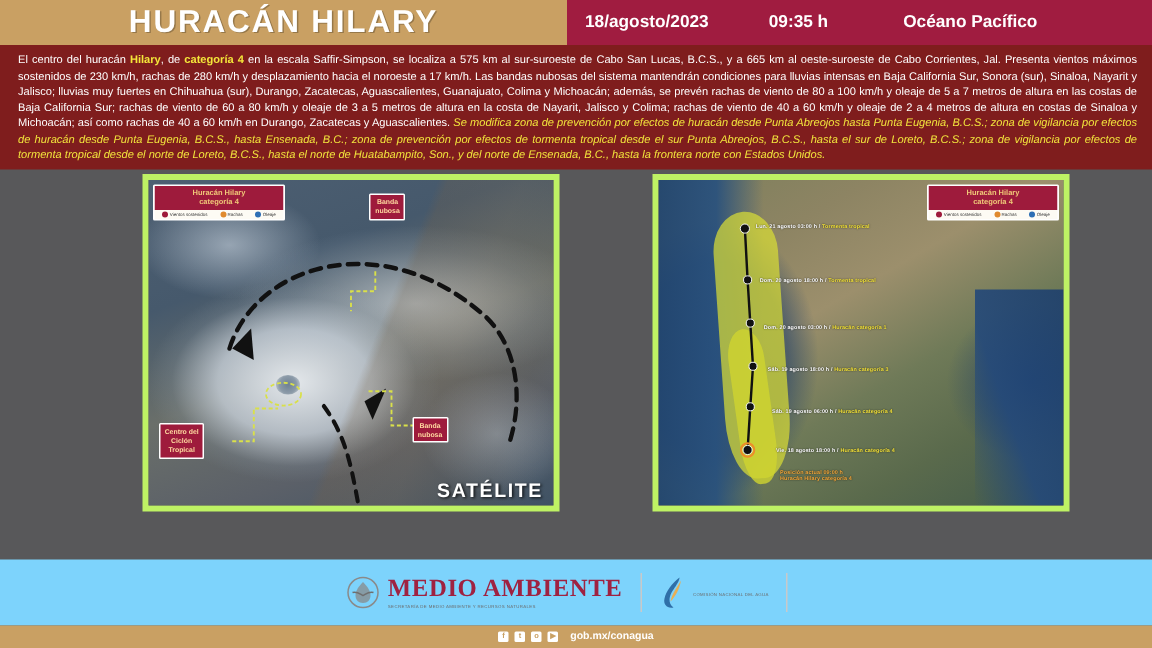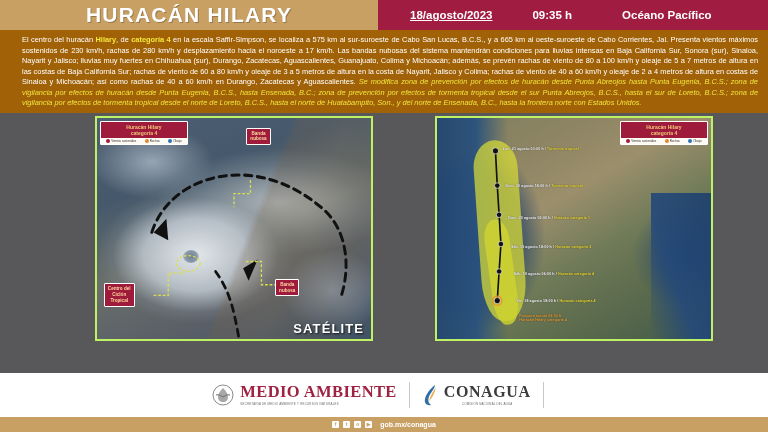--- a/index.html
+++ b/index.html
@@ -21,46 +21,46 @@
   .header-title {
     font-size:21px; font-weight:bold; color:#ffffff;
     letter-spacing:1.2px;
     text-shadow:1px 1px 0 rgba(0,0,0,.25);
     white-space:nowrap;
   }
   .header-right {
     flex:1; display:flex; align-items:center;
     color:#ffffff; font-size:11.5px; font-weight:bold;
   }
-  .hr-date { margin-left:32px;text-decoration:underline; }
+  .hr-date { margin-left:12px; }
   .hr-time { margin-left:40px; }
   .hr-basin { margin-left:50px; }
 
   
   .bulletin {
-    background:#a16207;
-    padding:5px 10px 4px 22px;
+    background:#7f1d1d;
+    padding:5px 10px 4px 12px;
     color:#ffffff;
     font-size:7.4px;
     line-height:1.42;
     text-align:justify;
   }
   .bulletin p { margin:0; }
   .hl-yellow { color:#f4e73a; font-weight:bold; }
   .em-yellow { color:#f2e43c; font-style:italic; }
 
   
   .panels {
     display:flex; gap:22px;
     padding:3px 55px 0 55px;
     height:228px;
   }
   .panel {
     position:relative; flex:1;
-    border:2px solid #bef264;
+    border:4px solid #bef264;
     overflow:hidden;
     margin-left:40px;
   }
 
   
   .sat-bg {
     position:absolute; inset:0;
     background:
       radial-gradient(ellipse 42% 36% at 36% 62%, rgba(236,240,244,.93) 0%, rgba(205,214,224,.75) 45%, rgba(150,165,180,.18) 72%, rgba(0,0,0,0) 86%),
       radial-gradient(ellipse 55% 30% at 66% 38%, rgba(222,230,238,.62) 0%, rgba(160,175,190,.25) 55%, rgba(0,0,0,0) 80%),
@@ -164,21 +164,21 @@
   }
   .tl-date { color:#ffffff; }
   .tl-cat  { color:#f3e23c; }
   .tl-now  { color:#f3a93c; }
 
   
   .footer {
     position:absolute; left:0; bottom:0; width:100%;
   }
   .footer-white {
-    background:#ffffff; height:44px;
+    background:#7dd3fc; height:44px;
     display:flex; align-items:center; justify-content:center;
     gap:0px;
   }
   .logo-group { display:flex; align-items:center; }
   .sep {
     width:1px; height:26px; background:#c9c9c9;
     margin:0 12px;
   }
   .eagle {
     width:22px; height:24px; margin-right:6px;
@@ -393,21 +393,20 @@
     <span class="sep"></span>
 
     <div class="logo-group">
       <span class="con-ico">
         <svg width="18" height="24" viewBox="0 0 18 24">
           <path d="M13 2 C8 6, 4 11, 3 16 C2 20, 5 23, 9 22 C5 19, 6 14, 9 10 C11 7, 13 4, 13 2 Z" fill="#2f6fa8"></path>
           <path d="M14 4 C11 9, 8 13, 7 18 C10 15, 13 10, 14 4 Z" fill="#e8ae54"></path>
         </svg>
       </span>
       <span class="con-txt">
-        <span class="con-main">CONAGUA</span>
         <span class="con-sub">COMISIÓN NACIONAL DEL AGUA</span>
       </span>
     </div>
 
     <span class="sep"></span>
 
 
   </div>
 
   <div class="footer-bar">

